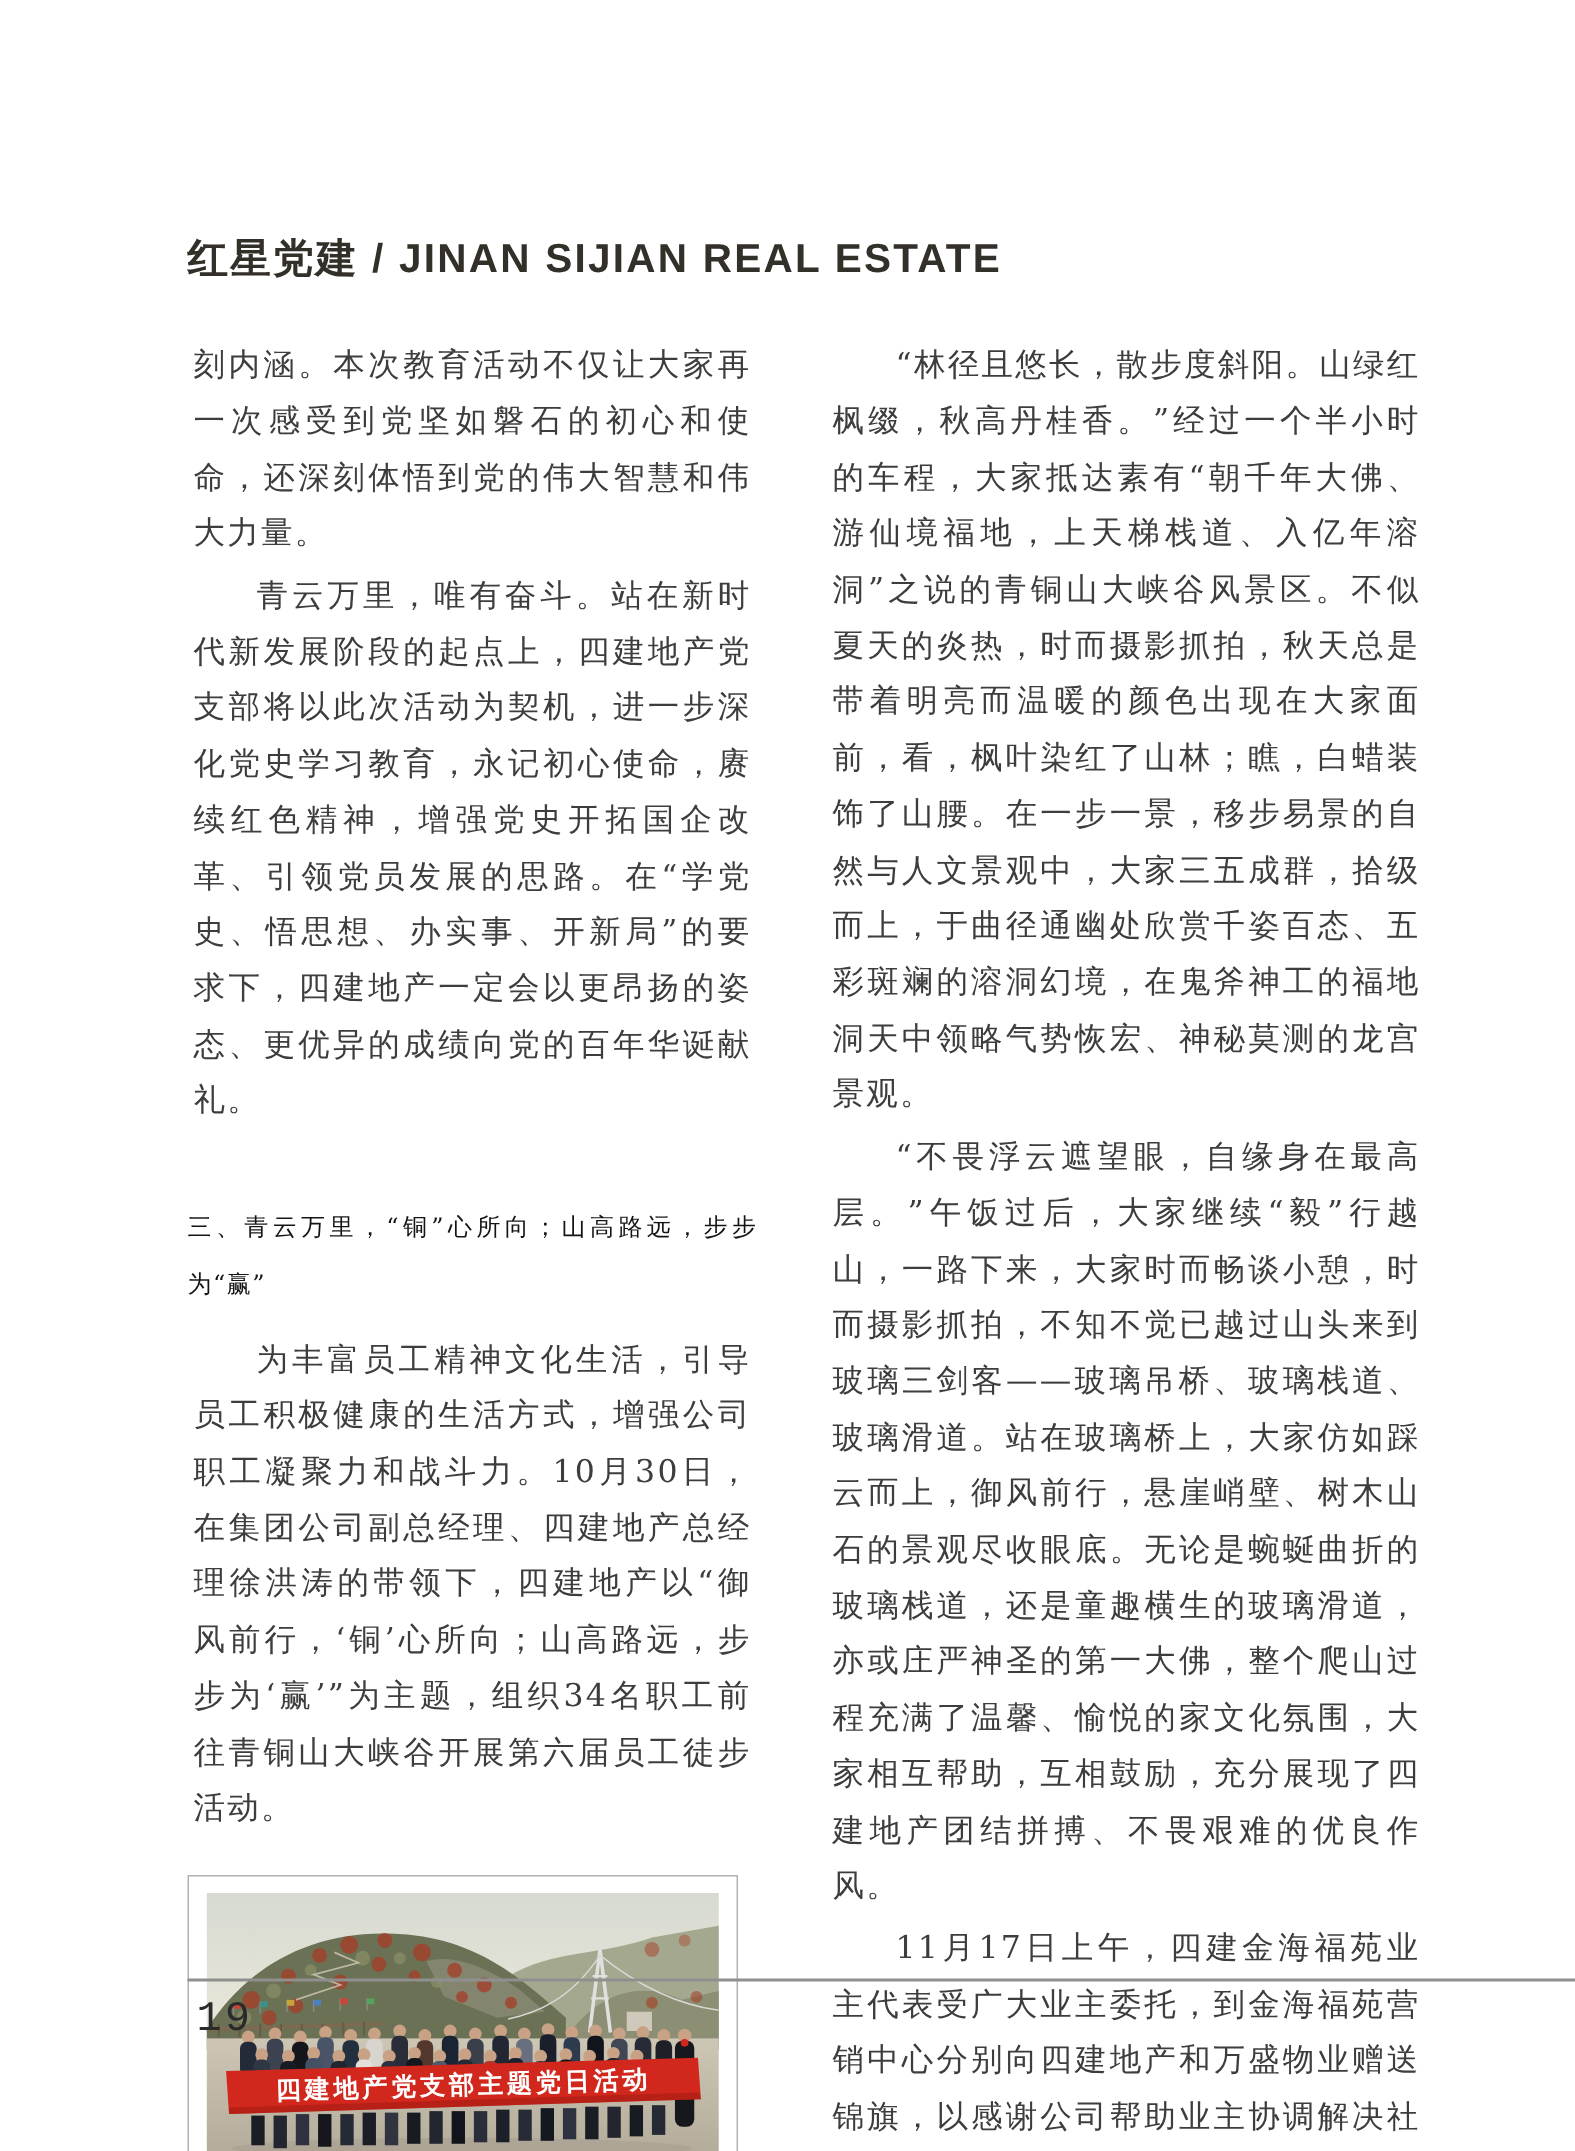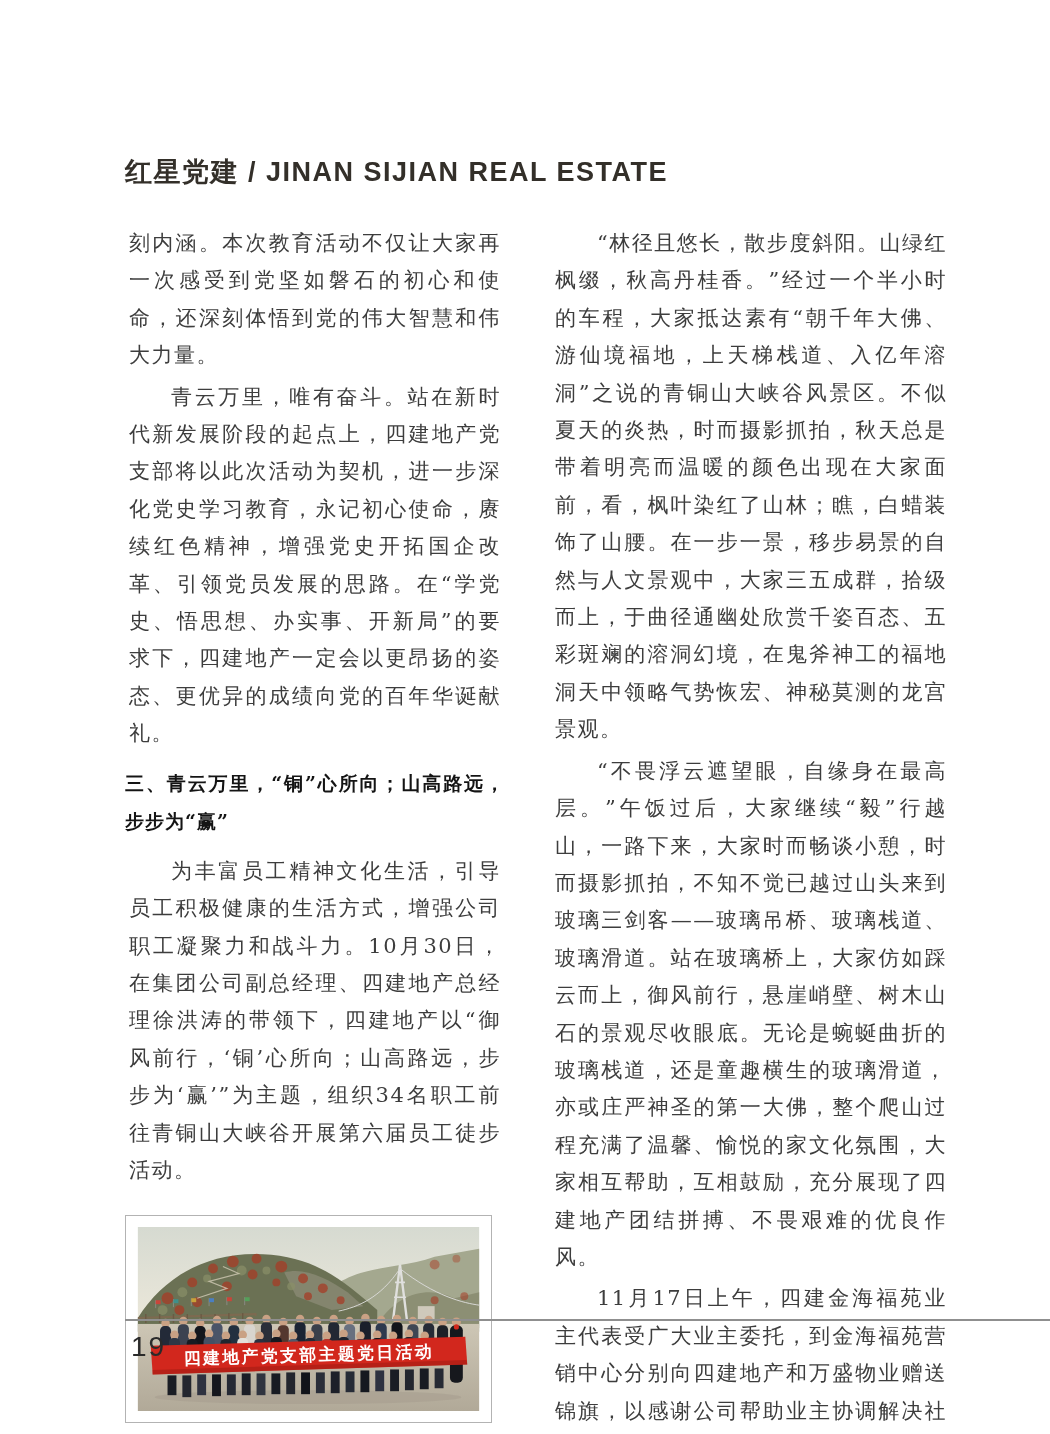--- a/index.html
+++ b/index.html
@@ -6,26 +6,26 @@
   .page{position:relative;width:1050px;height:1434px;background:#ffffff;overflow:hidden;
         font-family:"DejaVu Serif","Liberation Serif",serif;}
   .header{position:absolute;left:125px;top:118px;font-family:"Liberation Sans","DejaVu Sans",sans-serif;
           font-weight:bold;font-size:27px;color:#332f29;letter-spacing:1.5px;white-space:nowrap;margin-top:36px;}
   .col{position:absolute;top:221px;}
   .col-left{left:125px;width:380px;}
   .col-right{left:551px;width:400px;}
   p.body{margin:4px;font-size:21px;line-height:37.4px;color:#3d3d3d;
          text-align:justify;text-justify:inter-ideograph;letter-spacing:1.5px;}
   p.indent{text-indent:2em;}
-  h3.sec{margin:11px 0 13px 0;font-size:19px;line-height:38px;color:#141414;
-         font-weight:bold;letter-spacing:1px;text-align:justify;}
+  h3.sec{margin:46px 0 13px 0;font-size:16px;line-height:38px;color:#141414;
+         font-weight:normal;letter-spacing:1px;text-align:justify;}
   .photo-frame{margin-top:26px;width:343px;border:1px solid #b3b3b3;padding:11px;background:#ffffff;}
   .photo-frame svg{display:block;}
   .footer-rule{position:absolute;left:125px;top:1319px;width:925px;height:2px;background:#8f8f8f;}
-  .page-num{position:absolute;left:131px;top:1331px;font-family:Liberation Sans, sans-serif;
+  .page-num{position:absolute;left:131px;top:1331px;font-family:Liberation Mono, monospace;
             font-size:28px;color:#2a2a2a;letter-spacing:2px;}
   .banner-label{font-family:"Liberation Sans","DejaVu Sans",sans-serif;font-weight:bold;}
 </style>
 </head>
 <body>
 
 <div class="page">
 
   <div class="header">红星党建 / JINAN SIJIAN REAL ESTATE</div>
 

